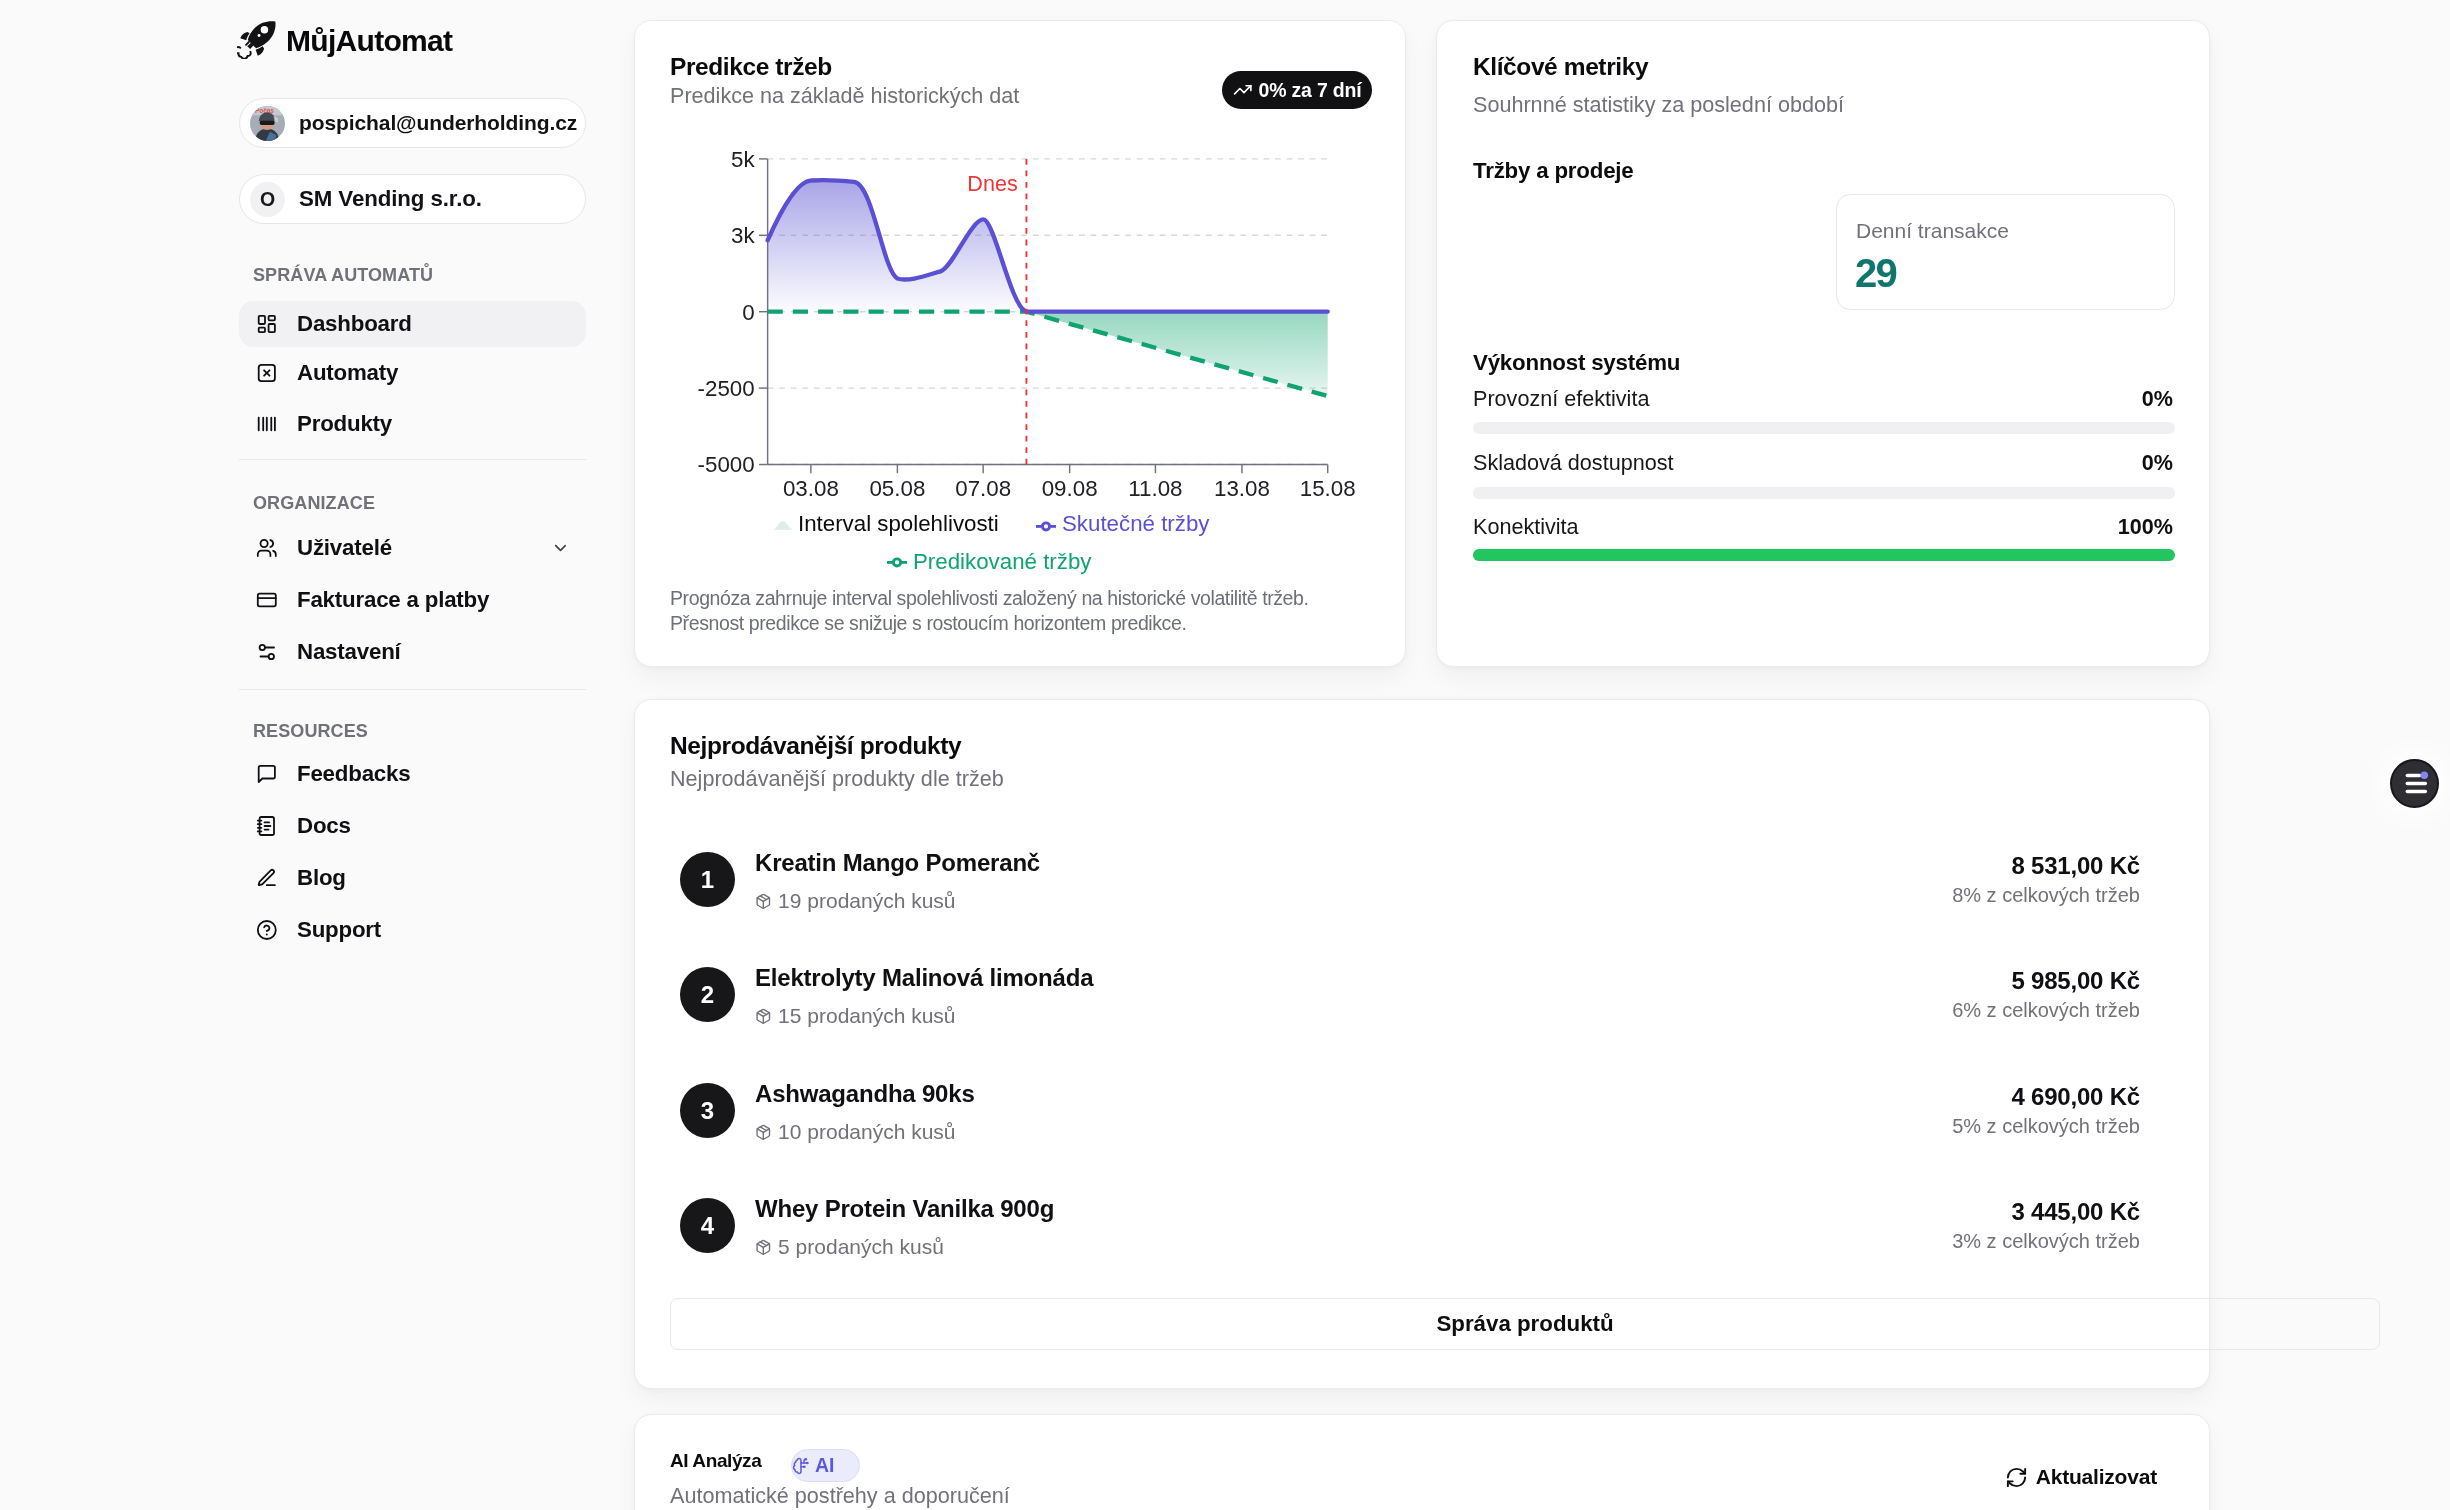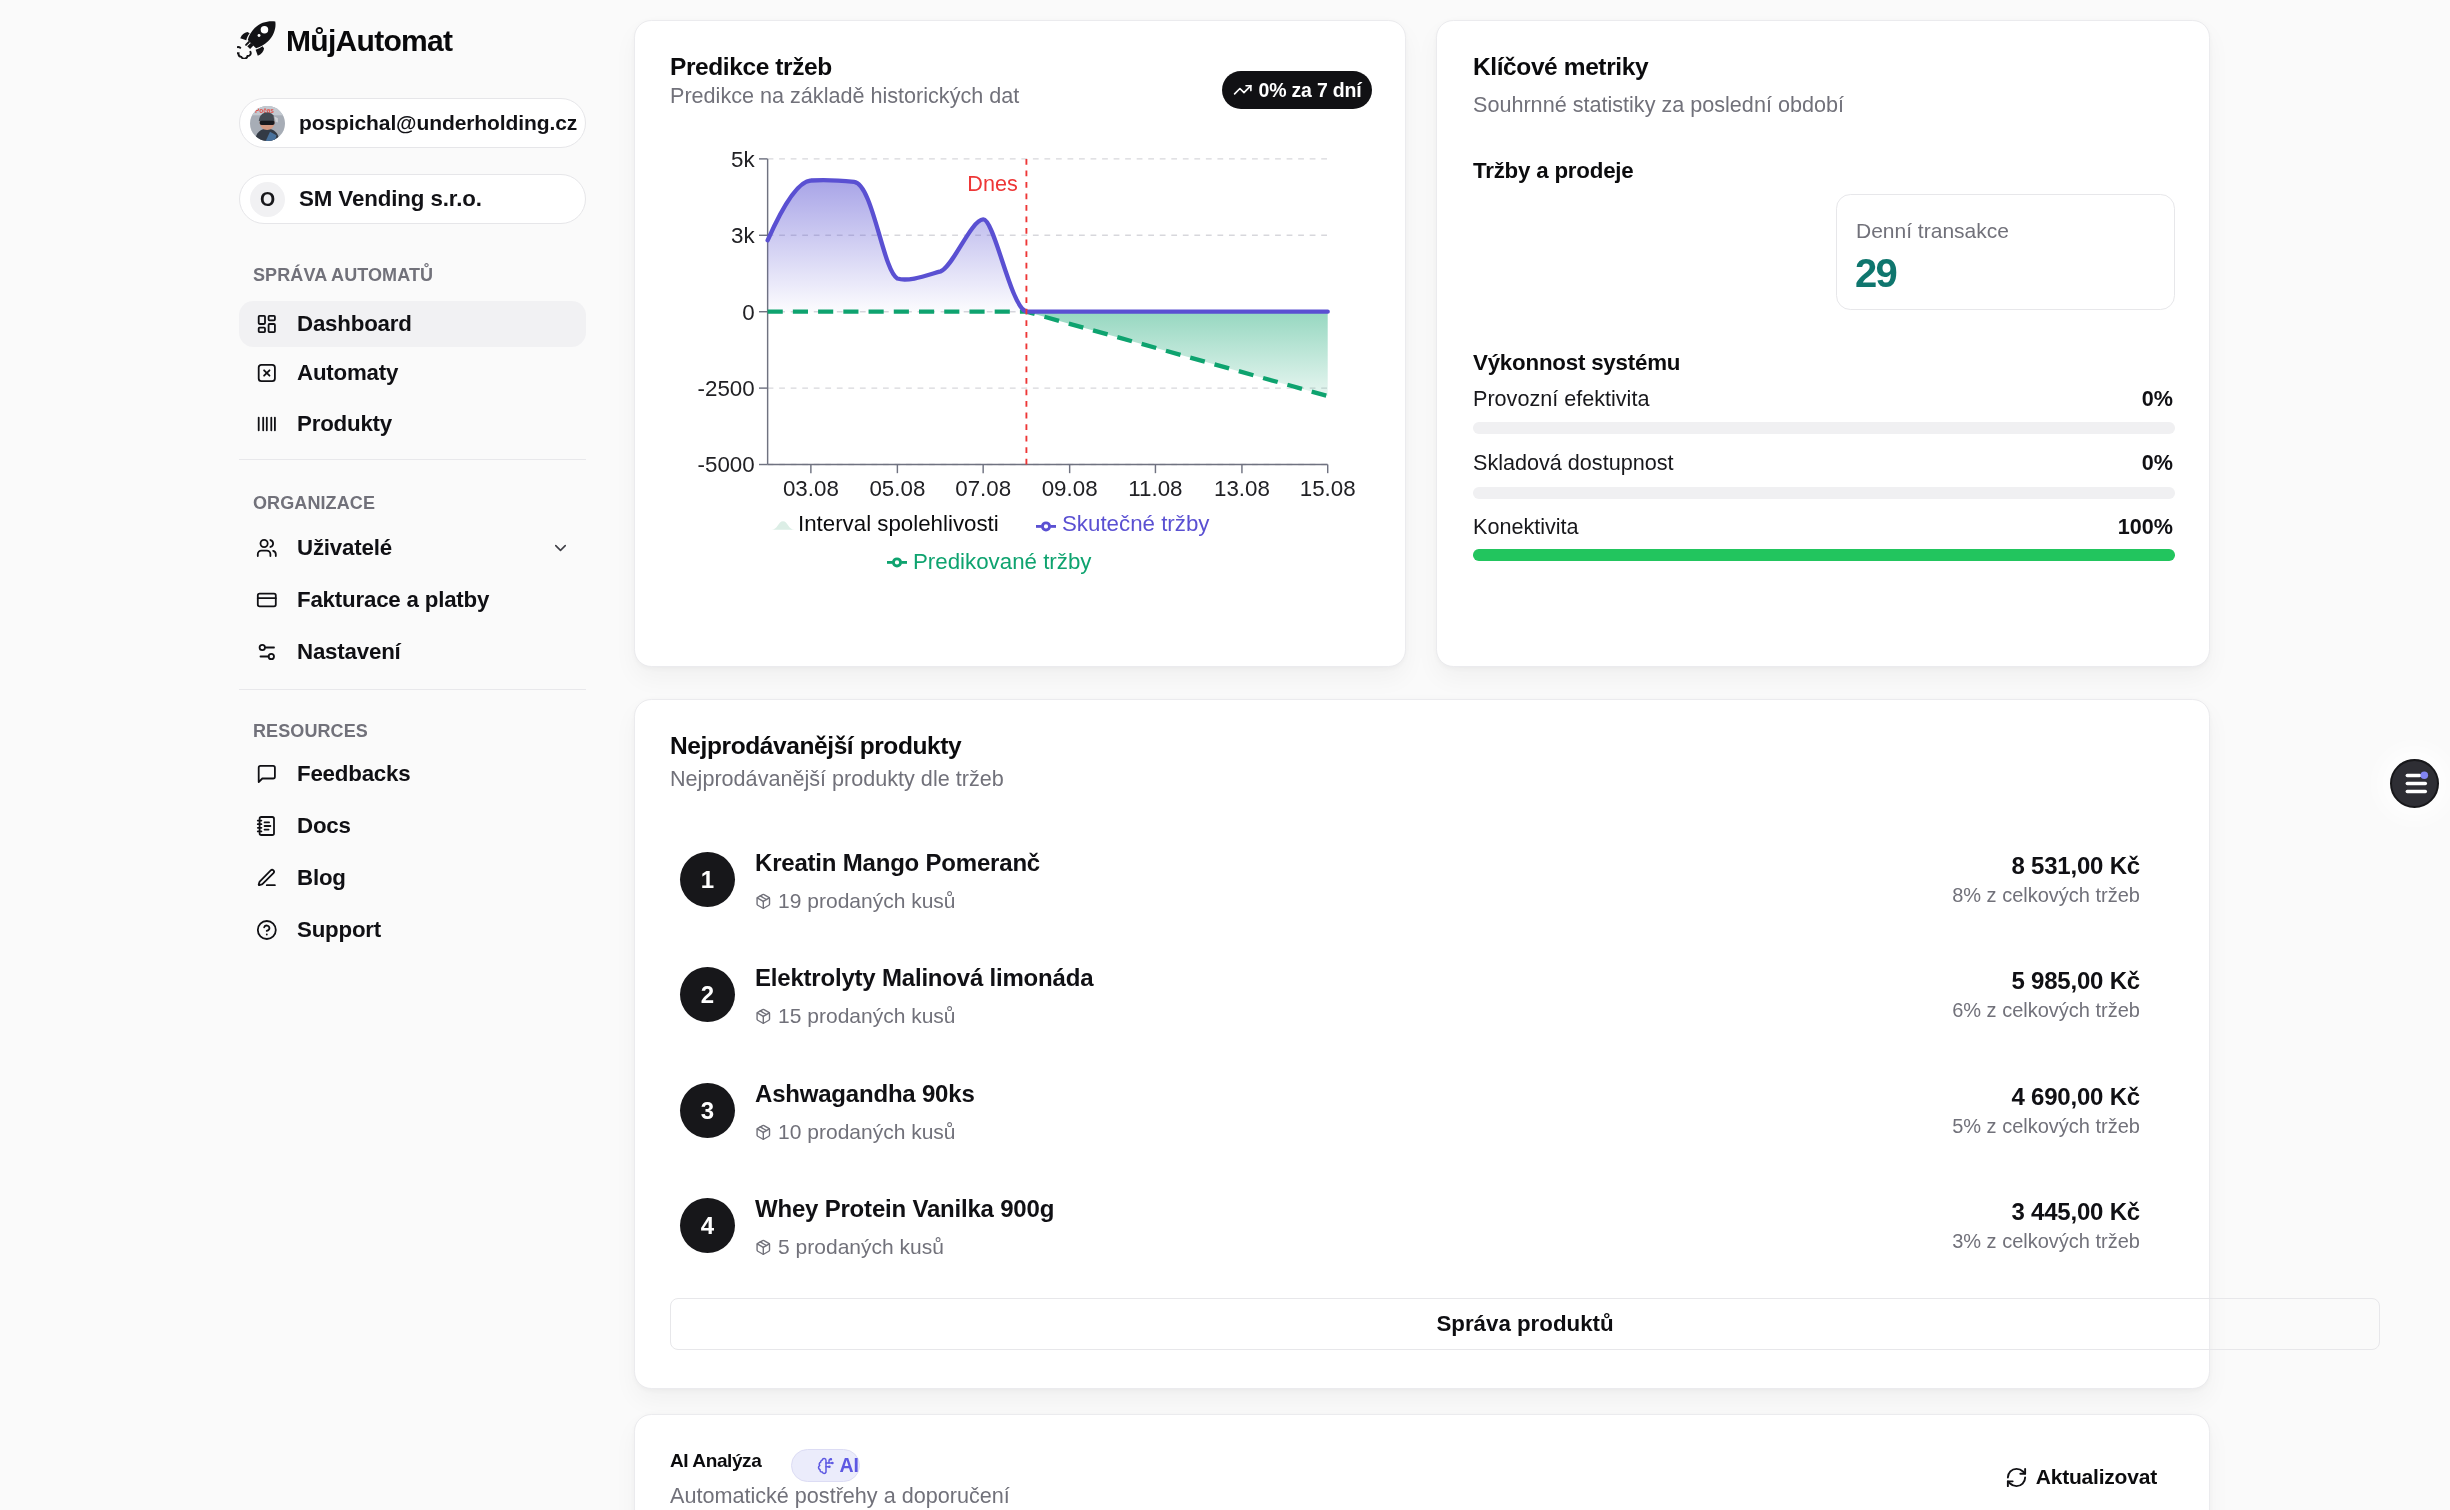--- a/index.html
+++ b/index.html
@@ -264,20 +264,21 @@
       <circle cx="14" cy="7.5" r="5" fill="#fff"></circle>
     </svg>
   <div class="abs" style="left:427px;top:490px;font-size:22.3px;color:#5a50d2;">Skutečné tržby</div>
   <svg class="abs" style="left:252px;top:536px;" width="20" height="10.8" viewBox="0 0 28 15" fill="none" stroke="#0ea36f" stroke-width="4">
       <line x1="0" y1="7.5" x2="8" y2="7.5"></line>
       <line x1="20" y1="7.5" x2="28" y2="7.5"></line>
       <circle cx="14" cy="7.5" r="5" fill="#fff"></circle>
     </svg>
   <div class="abs" style="left:278px;top:528px;font-size:22.3px;color:#0ea36f;">Predikované tržby</div>
 
+  <div class="abs" style="left:35px;top:565px;font-size:19.5px;line-height:24.5px;color:#6d6f78;letter-spacing:-0.4px;">Prognóza zahrnuje interval spolehlivosti založený na historické volatilitě tržeb.<br>Přesnost predikce se snižuje s rostoucím horizontem predikce.</div>
 </div>
 
 <div class="card" id="c2" style="left:1436px;top:20px;width:774px;height:647px;">
   <div class="abs" style="left:36px;top:32px;font-size:24.5px;font-weight:700;letter-spacing:-0.4px;color:#0b0b0d;">Klíčové metriky</div>
   <div class="abs gray" style="left:36px;top:71px;font-size:21.6px;">Souhrnné statistiky za poslední období</div>
   <div class="abs" style="left:36px;top:137px;font-size:22.3px;font-weight:700;letter-spacing:-0.2px;">Tržby a prodeje</div>
 
   <div class="abs" style="left:399px;top:173px;width:339px;height:116px;border:1.4px solid #e7e7ea;border-radius:14.4px;">
     <div class="abs gray" style="left:19px;top:24px;font-size:21px;">Denní transakce</div>
     <div class="abs" style="left:18px;top:56px;font-size:40px;font-weight:700;letter-spacing:-1.8px;color:#0f766e;">29</div>
@@ -361,21 +362,21 @@
       </div>
     <div class="pprice">3 445,00 Kč</div>
     <div class="ppct">3% z celkových tržeb</div>
   </div>
 
   <div class="abs" style="left:35px;top:598px;width:1710px;height:52px;border:1.4px solid #e7e7ea;border-radius:8px;text-align:center;line-height:49px;font-size:22.3px;font-weight:700;color:#0e0e11;">Správa produktů</div>
 </div>
 
 <div class="card" id="c4" style="left:634px;top:1414px;width:1576px;height:216px;">
   <div class="abs" style="left:35px;top:35px;font-size:19px;font-weight:700;letter-spacing:-0.4px;color:#0b0b0d;">AI Analýza</div>
-  <div class="abs" style="left:156px;top:34px;width:69px;height:33px;background:#ebecfb;border:1.4px solid #dcdcf4;border-radius:16.6px;display:flex;align-items:center;justify-content:flex-end;gap:5px;">
+  <div class="abs" style="left:156px;top:34px;width:69px;height:33px;background:#ebecfb;border:1.4px solid #dcdcf4;border-radius:16.6px;display:flex;align-items:center;justify-content:flex-start;gap:5px;">
     <svg width="18" height="18" viewBox="0 0 24 24" fill="none" stroke="#5d58e2" stroke-width="2" stroke-linecap="round" stroke-linejoin="round">
         <path d="M12 4.5a2.5 2.5 0 0 0-4.96-.46 2.5 2.5 0 0 0-1.98 3 2.5 2.5 0 0 0-1.32 4.24 3 3 0 0 0 .34 5.58 2.5 2.5 0 0 0 2.96 3.08 2.5 2.5 0 0 0 4.91.05L12 20V4.5Z"></path>
         <path d="M16 8V5c0-1.1.9-2 2-2"></path>
         <path d="M12 13h4"></path>
         <path d="M12 8h8"></path>
         <circle cx="20.5" cy="8" r=".8"></circle>
         <circle cx="16.5" cy="13" r=".8"></circle>
         <circle cx="18.5" cy="3" r=".8"></circle>
       </svg>
     <span style="font-size:19.5px;font-weight:700;color:#5d58e2;">AI</span>

